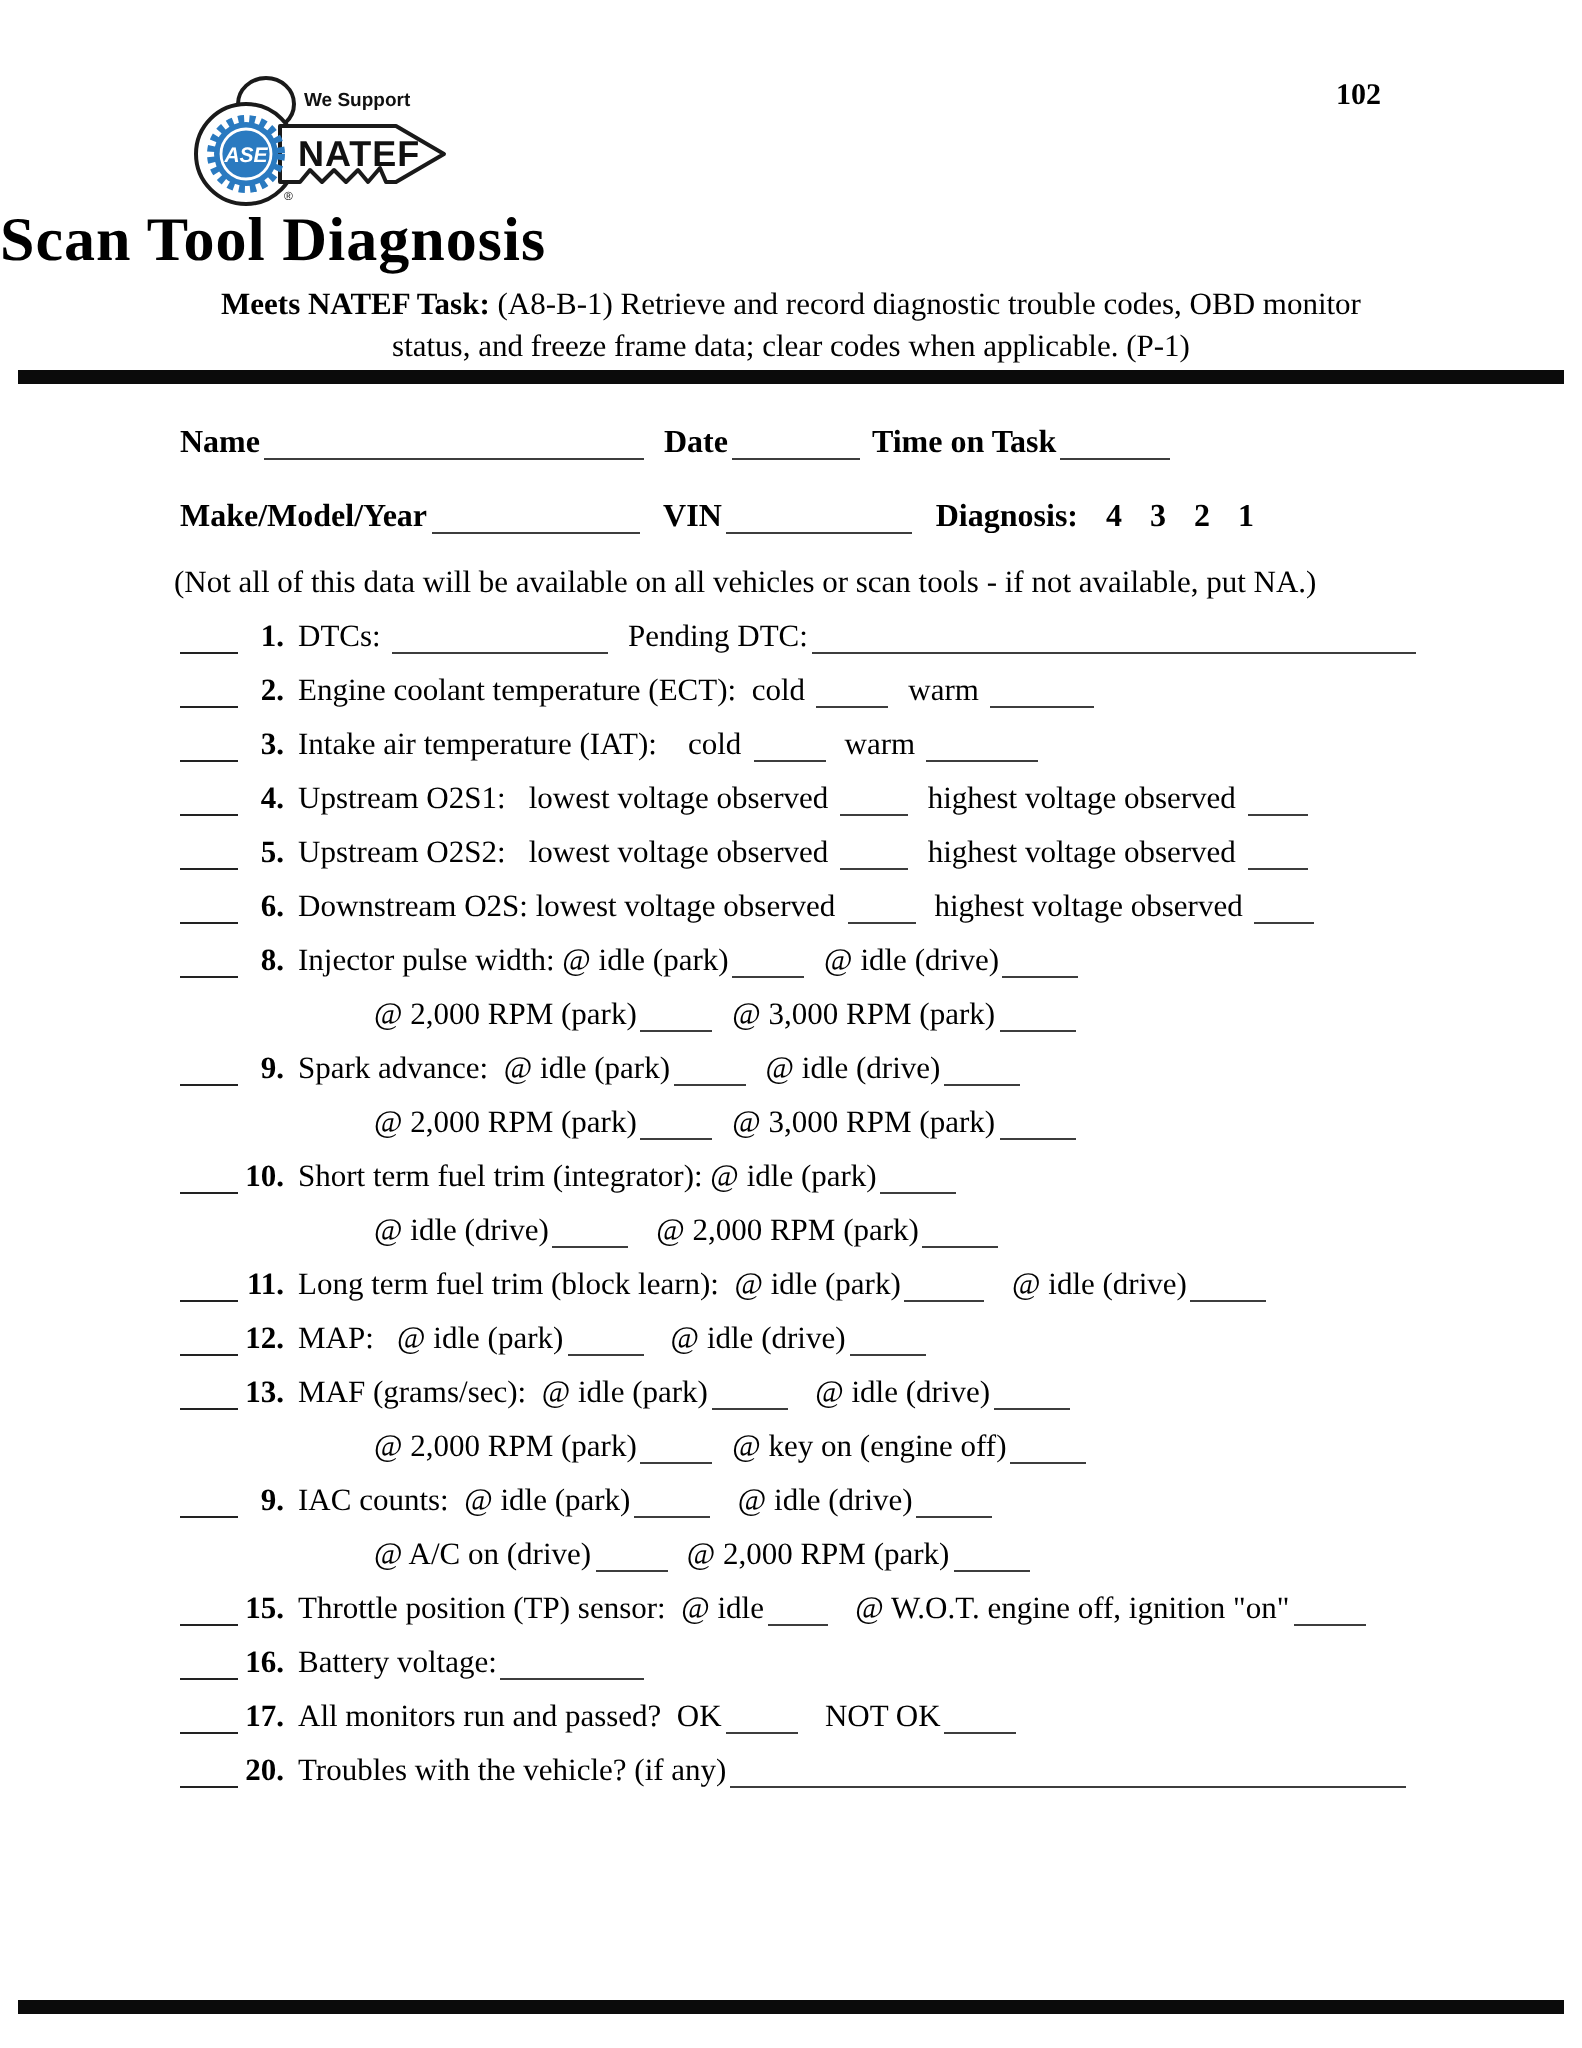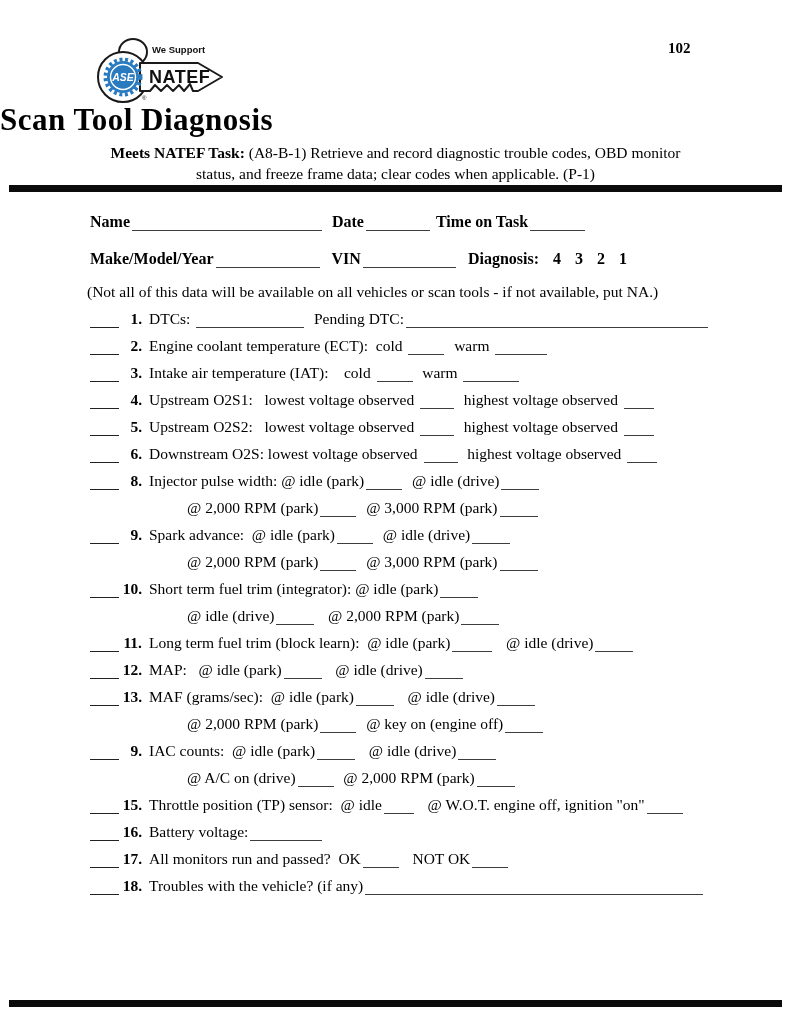--- a/index.html
+++ b/index.html
@@ -94,17 +94,17 @@
       <div class="item-line cont">@ idle (drive)<span class="blank" style="width: 38px;"></span>   @ 2,000 RPM (park)<span class="blank" style="width: 38px;"></span></div>
       <div class="item-line"><span class="blank score"></span><span class="num">11.</span>Long term fuel trim (block learn):  @ idle (park)<span class="blank" style="width: 40px;"></span>   @ idle (drive)<span class="blank" style="width: 38px;"></span></div>
       <div class="item-line"><span class="blank score"></span><span class="num">12.</span>MAP:   @ idle (park)<span class="blank" style="width: 38px;"></span>   @ idle (drive)<span class="blank" style="width: 38px;"></span></div>
       <div class="item-line"><span class="blank score"></span><span class="num">13.</span>MAF (grams/sec):  @ idle (park)<span class="blank" style="width: 38px;"></span>   @ idle (drive)<span class="blank" style="width: 38px;"></span></div>
       <div class="item-line cont">@ 2,000 RPM (park)<span class="blank" style="width: 36px;"></span>  @ key on (engine off)<span class="blank" style="width: 38px;"></span></div>
       <div class="item-line"><span class="blank score"></span><span class="num">9.</span>IAC counts:  @ idle (park)<span class="blank" style="width: 38px;"></span>   @ idle (drive)<span class="blank" style="width: 38px;"></span></div>
       <div class="item-line cont">@ A/C on (drive)<span class="blank" style="width: 36px;"></span>  @ 2,000 RPM (park)<span class="blank" style="width: 38px;"></span></div>
       <div class="item-line"><span class="blank score"></span><span class="num">15.</span>Throttle position (TP) sensor:  @ idle<span class="blank" style="width: 30px;"></span>   @ W.O.T. engine off, ignition "on"<span class="blank" style="width: 36px;"></span></div>
       <div class="item-line"><span class="blank score"></span><span class="num">16.</span>Battery voltage:<span class="blank" style="width: 72px;"></span></div>
       <div class="item-line"><span class="blank score"></span><span class="num">17.</span>All monitors run and passed?  OK<span class="blank" style="width: 36px;"></span>   NOT OK<span class="blank" style="width: 36px;"></span></div>
-      <div class="item-line"><span class="blank score"></span><span class="num">18.</span>Troubles with the vehicle? (if any)<span class="blank" style="width: 338px;"></span></div>
+      <div class="item-line"><span class="blank score"></span><span class="num">20.</span>Troubles with the vehicle? (if any)<span class="blank" style="width: 338px;"></span></div>
     </div>
 
   <div class="rule bottom"></div>
 </div>
 
 </body></html>

